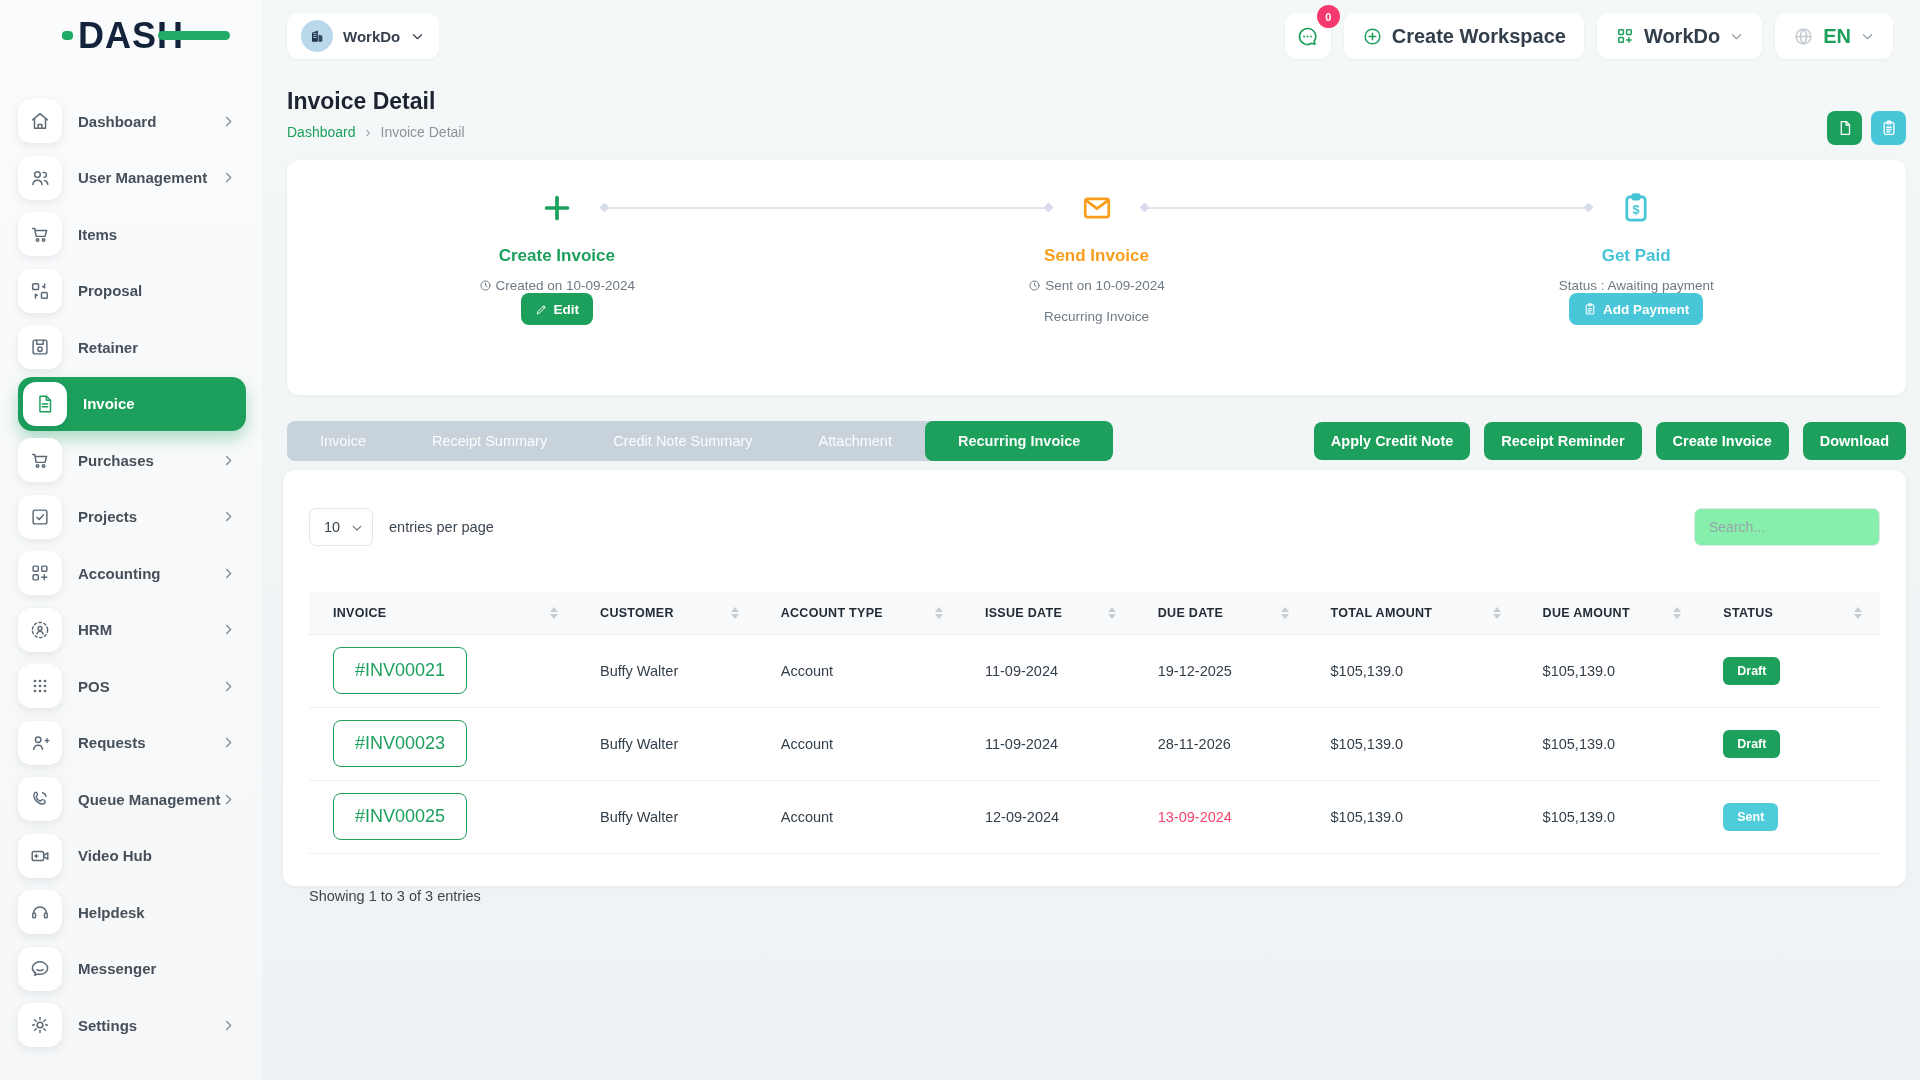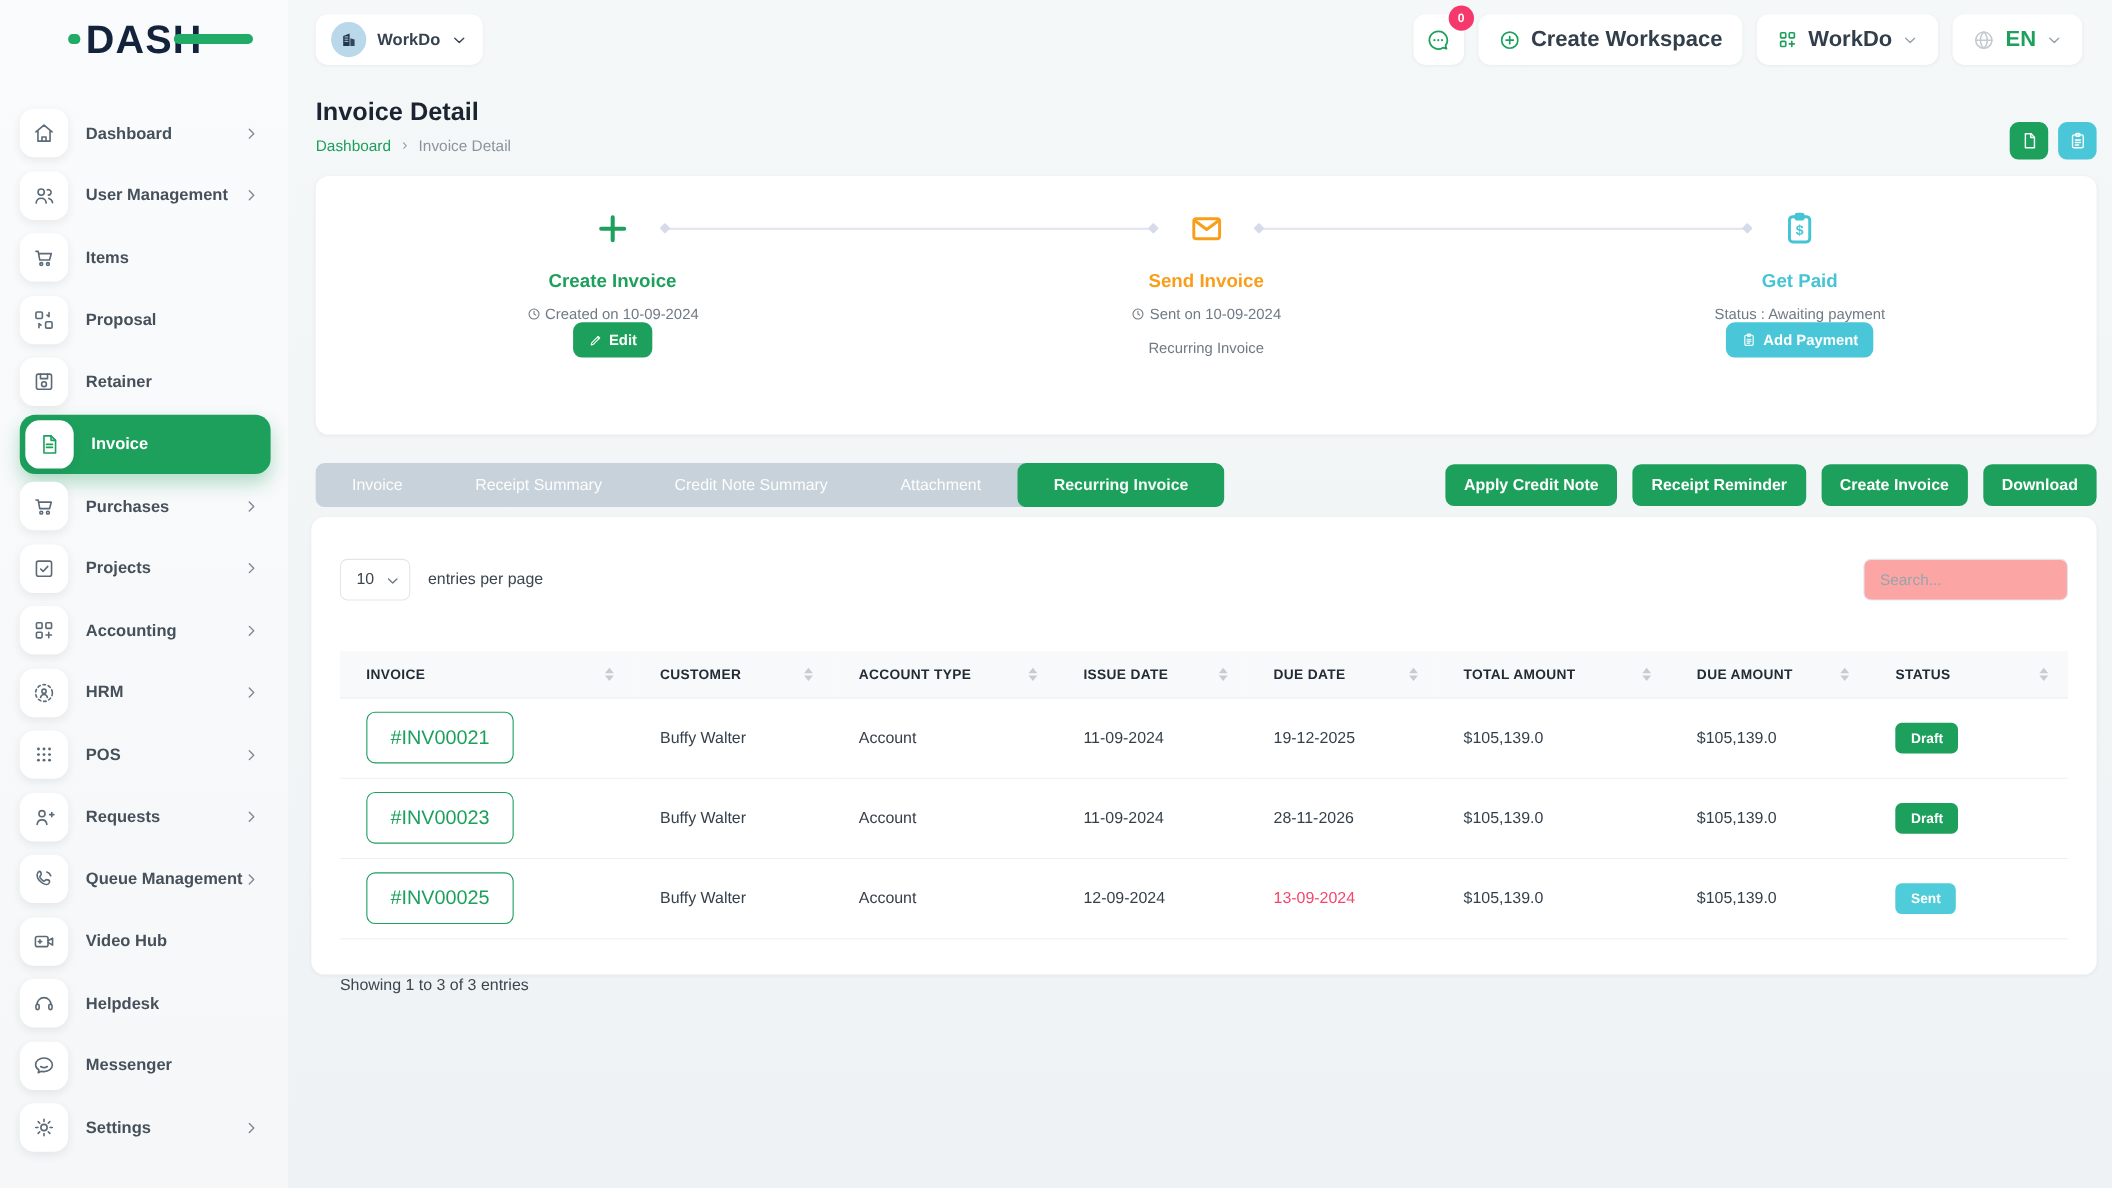--- a/index.html
+++ b/index.html
@@ -75,21 +75,21 @@
   .tb-actions{display:flex;gap:14px}
   .act-btn{height:38px;border:none;border-radius:8px;background:#1ca05c;color:#fff;font-size:14.5px;font-weight:600;padding:0 17px;cursor:pointer;font-family:inherit;white-space:nowrap}
 
   
   .table-card{position:absolute;left:21px;right:14px;top:398px;height:416px;padding:0 26px}
   .controls{margin-top:38px;display:flex;align-items:center}
   .select-wrap{position:relative}
   .pp-select{width:64px;height:38px;border:1px solid #e2e6ea;border-radius:7px;background:#fff;font-size:14.5px;color:#3c4650;padding:0 24px 0 14px;appearance:none;-webkit-appearance:none;font-family:inherit;cursor:pointer}
   .select-wrap .sel-chev{position:absolute;right:9px;top:13px;pointer-events:none;color:#6b7680}
   .pp-label{margin-left:16px;font-size:14.5px;color:#3c4650}
-  .search-input{margin-left:auto;width:186px;height:38px;border:1px solid #e2e6ea;border-radius:7px;padding:0 14px;font-size:14px;color:#3c4650;font-family:inherit;background:#fca5a5}
+  .search-input{margin-left:auto;width:186px;height:38px;border:1px solid #e2e6ea;border-radius:7px;padding:0 14px;font-size:14px;color:#3c4650;font-family:inherit;background:#86efac}
   .search-input::placeholder{color:#9aa3ab}
   table{width:100%;border-collapse:collapse;margin-top:46px}
   thead th{background:#f7f9fa;height:42px;font-size:12.5px;font-weight:700;color:#222c36;text-align:left;letter-spacing:.3px;padding:0 18px 0 24px;border-bottom:1px solid #e9ecef;cursor:pointer}
   .th-inner{display:flex;align-items:center;justify-content:space-between}
   .sort{display:inline-flex;flex-direction:column;gap:2px;margin-left:8px}
   .sort i{width:0;height:0;border-left:4px solid transparent;border-right:4px solid transparent}
   .sort .up{border-bottom:5px solid #c7ccd3}
   .sort .down{border-top:5px solid #c7ccd3}
   tbody td{height:73px;padding:0 18px 0 24px;font-size:14.5px;color:#333f4a;border-bottom:1px solid #eef0f3}
   tbody tr:last-child td{border-bottom:1px solid #eef0f3}

